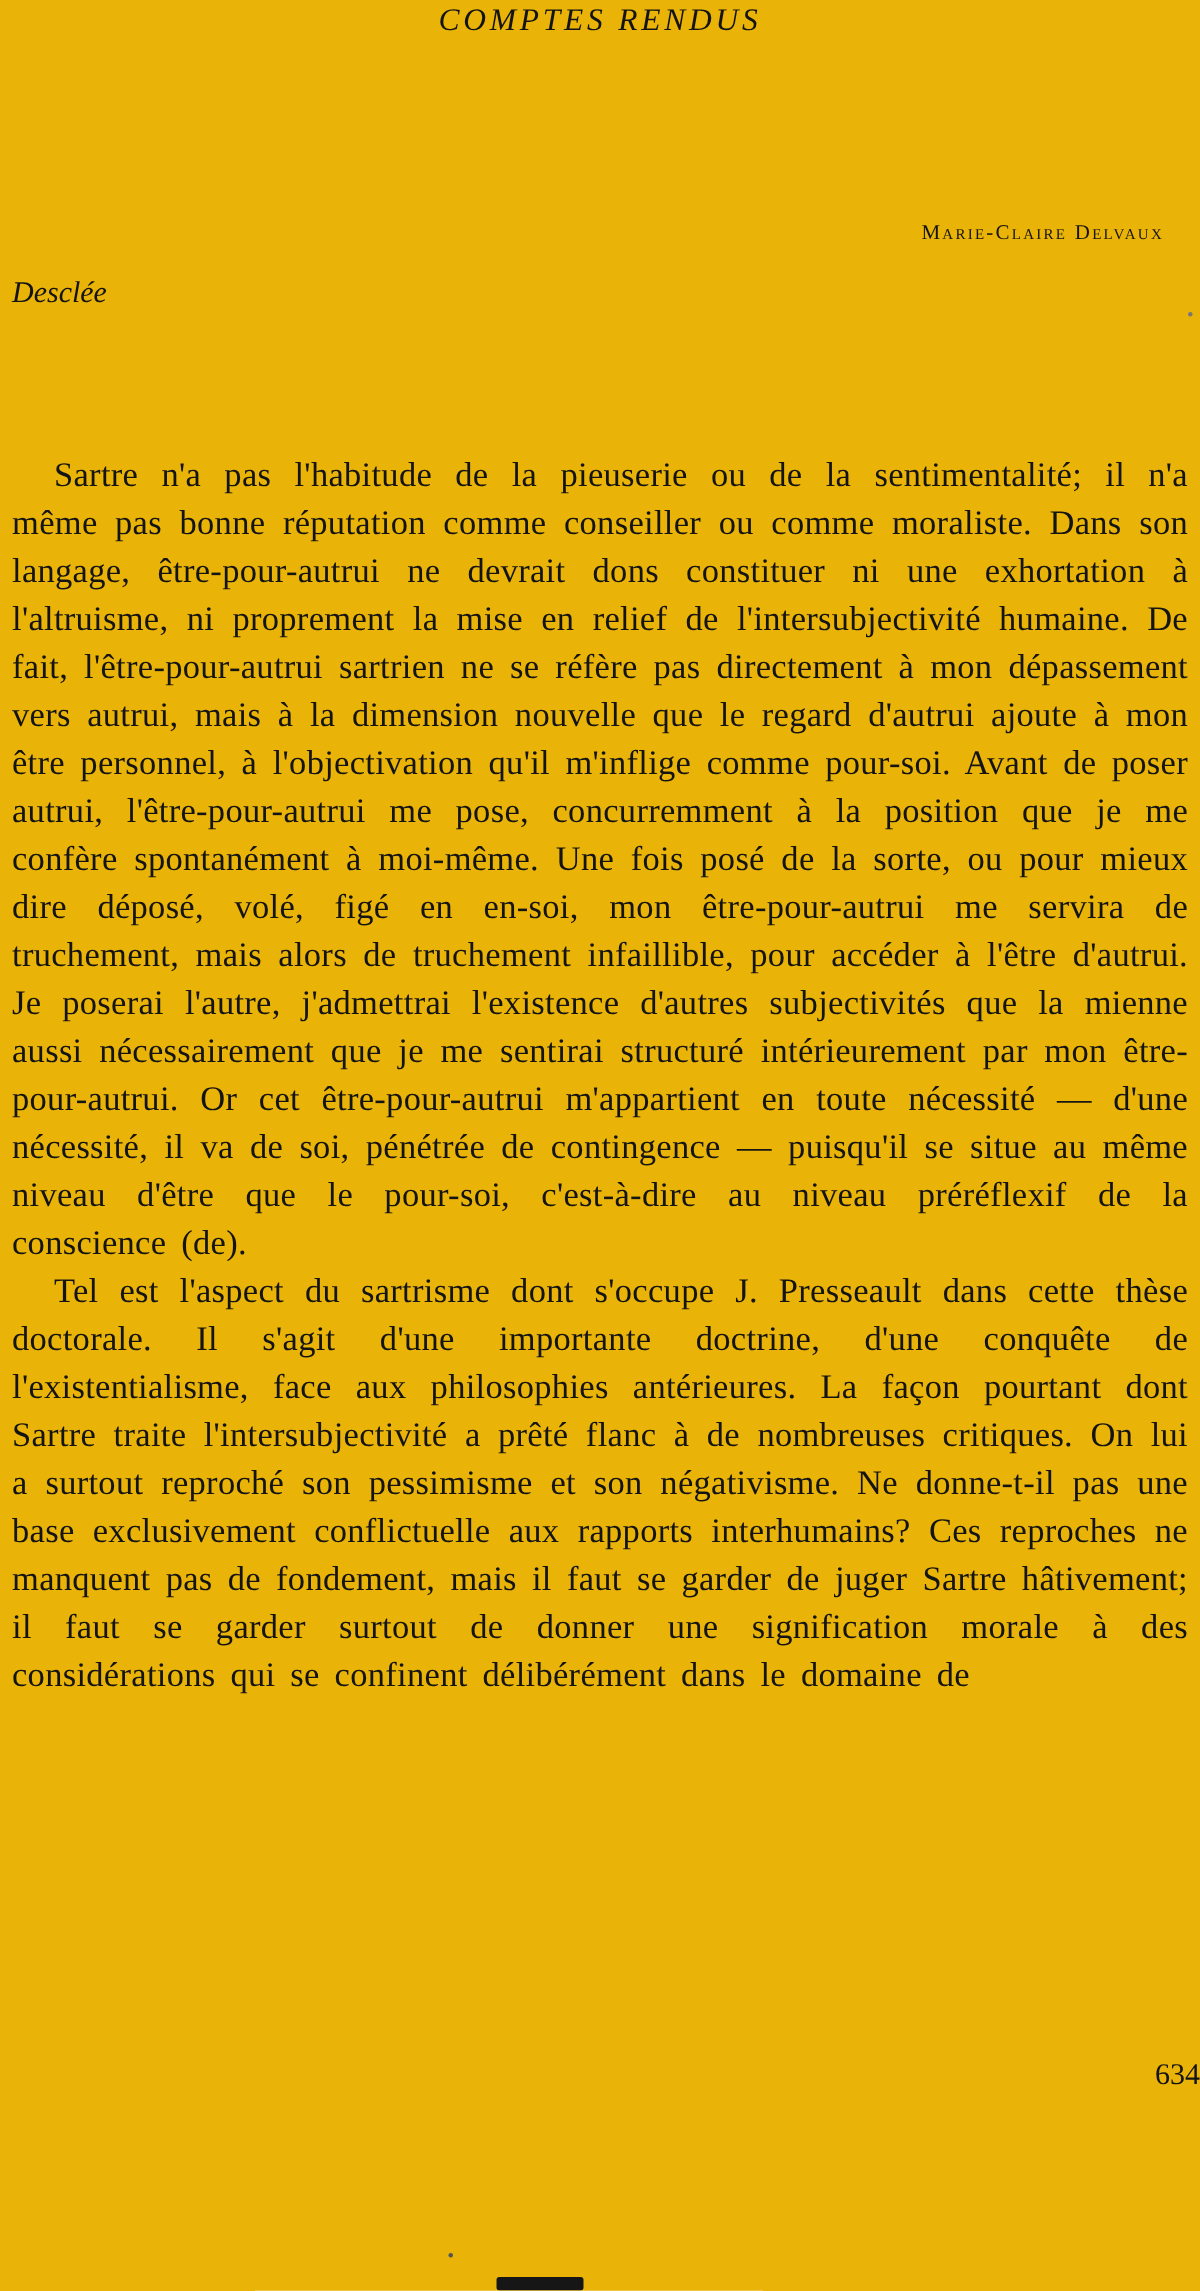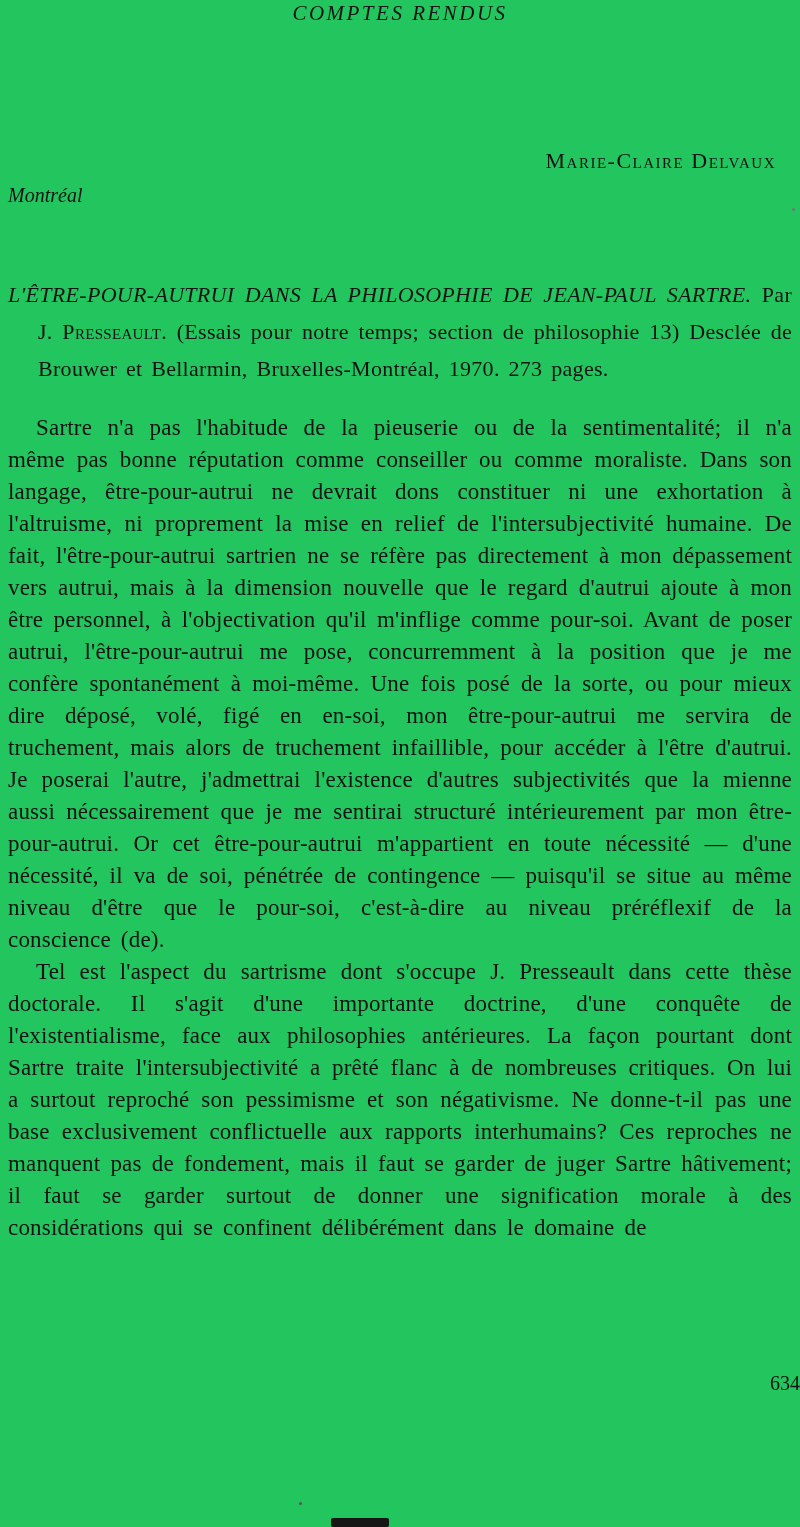--- a/index.html
+++ b/index.html
@@ -5,21 +5,21 @@
   html, body { margin: 0; padding: 0; }
   body {
     background: #ffffff;
     font-family: "Liberation Serif", "DejaVu Serif", serif;
   }
   .page {
     position: relative;
     width: 800px;
     height: 1527px;
     background: #fefefdi;
-    background-color: #22c55e;
+    background-color: #eab308;
     color: #141414;
     overflow: hidden;
   }
   .running-head {
     position: absolute;
     top: 1px; left: 0;
     width: 100%;
     text-align: center;
     font-style: italic;
     font-size: 21px;
@@ -32,21 +32,21 @@
     line-height: 35px;
     text-align: justify;
     word-spacing: 4px;
     letter-spacing: 0.2px;
     margin: 0;
   }
   .signature {
     position: absolute;
     top: 148px; right: 24px;
     font-variant: small-caps;
-    font-size: 22px;
+    font-size: 14px;
     letter-spacing: 1.5px;
     margin-left: 48px;
   }
   .location {
     position: absolute;
     top: 184px; left: 8px;
     font-style: italic;
     font-size: 20px;
   }
   .review {
@@ -107,25 +107,24 @@
 </head>
 <body>
 
 <div class="page">
 
   <div class="running-head">COMPTES RENDUS</div>
 
 
   <div class="signature">Marie-Claire Delvaux</div>
 
-  <div class="location">Montréal</div>
+  <div class="location">Desclée</div>
 
   <div class="review">
 
-    <p class="review-heading"><span class="review-title">L'ÊTRE-POUR-AUTRUI DANS LA PHILOSOPHIE DE JEAN-PAUL SARTRE.</span><span> Par J. </span><span class="sc">Presseault.</span><span> (Essais pour notre temps; section de philosophie 13) Desclée de Brouwer et Bellarmin, Bruxelles-Montréal, 1970. 273 pages.</span></p>
 
     <p class="body-par first">Sartre n'a pas l'habitude de la pieuserie ou de la sentimentalité; il n'a même pas bonne réputation comme conseiller ou comme moraliste. Dans son langage, être-pour-autrui ne devrait dons constituer ni une exhortation à l'altruisme, ni proprement la mise en relief de l'intersubjectivité humaine. De fait, l'être-pour-autrui sartrien ne se réfère pas directement à mon dépassement vers autrui, mais à la dimension nouvelle que le regard d'autrui ajoute à mon être personnel, à l'objectivation qu'il m'inflige comme pour-soi. Avant de poser autrui, l'être-pour-autrui me pose, concurremment à la position que je me confère spontanément à moi-même. Une fois posé de la sorte, ou pour mieux dire déposé, volé, figé en en-soi, mon être-pour-autrui me servira de truchement, mais alors de truchement infaillible, pour accéder à l'être d'autrui. Je poserai l'autre, j'admettrai l'existence d'autres subjectivités que la mienne aussi nécessairement que je me sentirai structuré intérieurement par mon être-pour-autrui. Or cet être-pour-autrui m'appartient en toute nécessité — d'une nécessité, il va de soi, pénétrée de contingence — puisqu'il se situe au même niveau d'être que le pour-soi, c'est-à-dire au niveau préréflexif de la conscience (de).</p>
 
     <p class="body-par">Tel est l'aspect du sartrisme dont s'occupe J. Presseault dans cette thèse doctorale. Il s'agit d'une importante doctrine, d'une conquête de l'existentialisme, face aux philosophies antérieures. La façon pourtant dont Sartre traite l'intersubjectivité a prêté flanc à de nombreuses critiques. On lui a surtout reproché son pessimisme et son négativisme. Ne donne-t-il pas une base exclusivement conflictuelle aux rapports interhumains? Ces reproches ne manquent pas de fondement, mais il faut se garder de juger Sartre hâtivement; il faut se garder surtout de donner une signification morale à des considérations qui se confinent délibérément dans le domaine de</p>
 
   </div>
 
   <div class="page-number">634</div>
 
   <div class="artifact-dot"></div>

